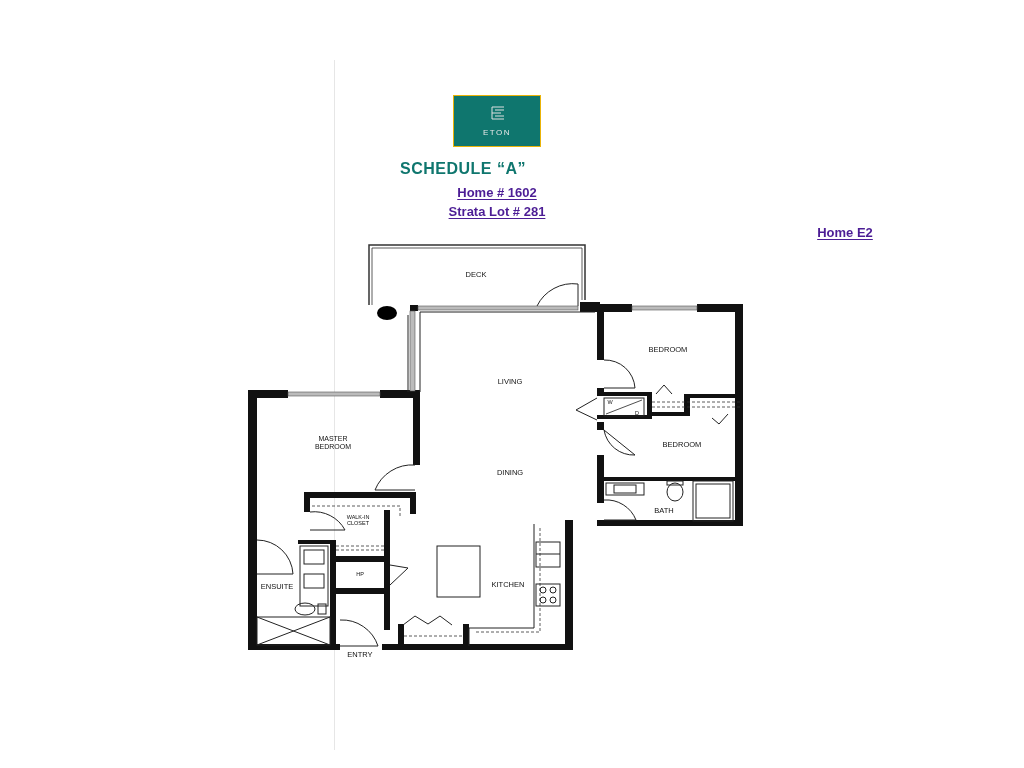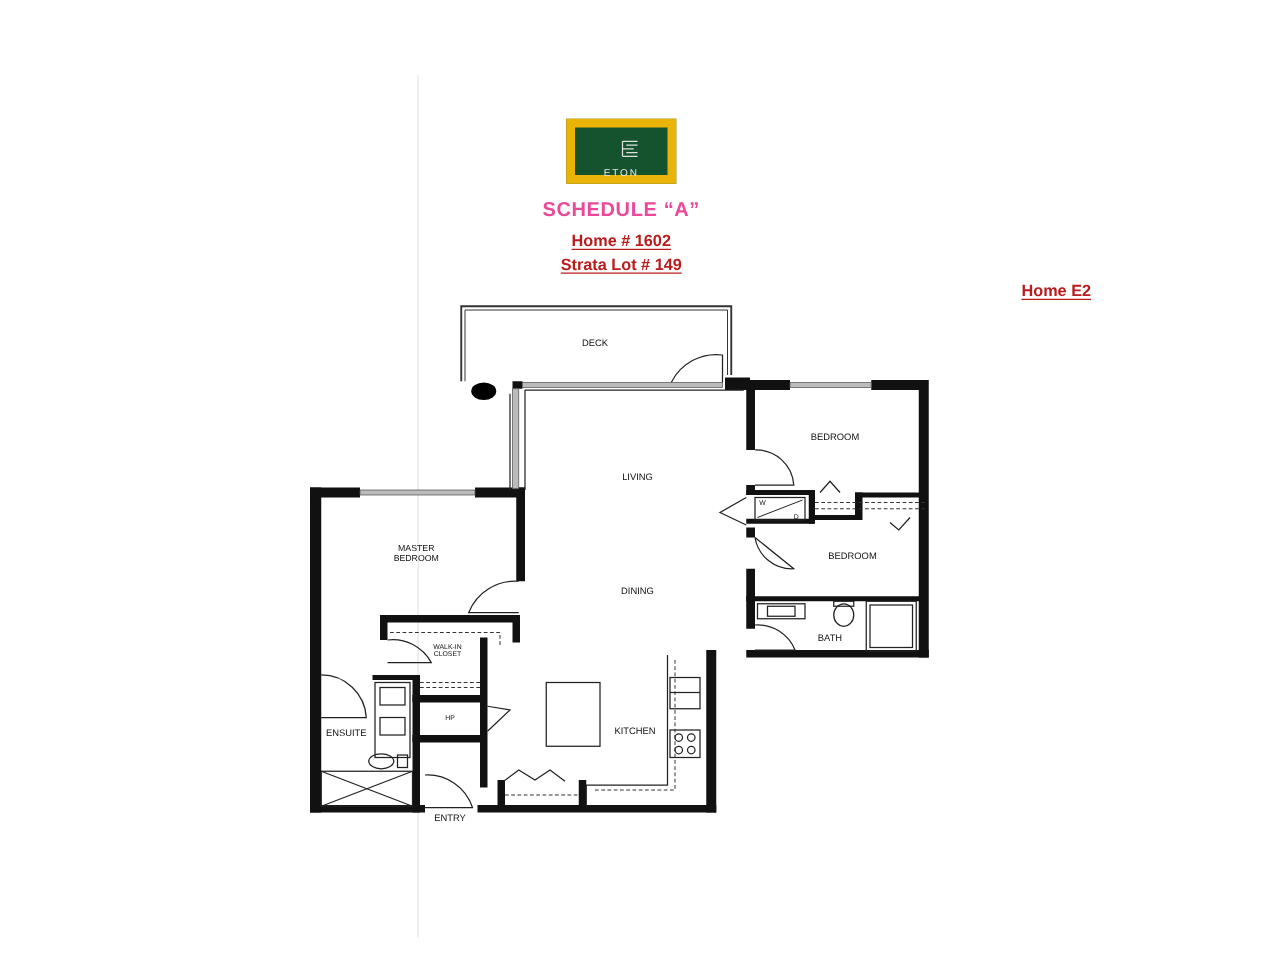--- a/index.html
+++ b/index.html
@@ -1,22 +1,22 @@
 <!DOCTYPE html>
 <html><head>
   <meta charset="utf-8">
   <style>
     html, body { margin: 0; padding: 0; background: #ffffff; }
     body { width: 1024px; height: 768px; position: relative; overflow: hidden; font-family: "Liberation Sans", sans-serif; }
     .fold-line { position: absolute; left: 334px; top: 60px; width: 1px; height: 690px; background: #e6e6e6; }
-    .logo { position: absolute; left: 453px; top: 95px; width: 88px; height: 52px; background: #14532d; border: 7px solid #eab308; box-sizing: border-box; padding-left: 36px; }
+    .logo { position: absolute; left: 453px; top: 95px; width: 88px; height: 52px; background: #0f766e; border: 1px solid #eab308; box-sizing: border-box; padding-left: 36px; }
     .logo-mark { position: absolute; left: 36px; top: 9px; width: 16px; height: 16px; }
     .logo-text { position: absolute; left: 0; right: 0; top: 32px; text-align: center; color: #e8e8e8; font-size: 8px; letter-spacing: 1.5px; font-family: "Liberation Sans", sans-serif; }
-    .title { position: absolute; left: 400px; top: 160px; width: 194px; text-align: center; font-weight: bold; font-size: 16px; letter-spacing: 0.5px; color: #ec4899; }
-    .sub { position: absolute; text-align: center; font-weight: bold; font-size: 13px; color: #b91c1c; text-decoration: underline; text-underline-offset: 2px; }
+    .title { position: absolute; left: 400px; top: 160px; width: 194px; text-align: left; font-weight: bold; font-size: 16px; letter-spacing: 0.5px; color: #0f766e; }
+    .sub { position: absolute; text-align: center; font-weight: bold; font-size: 13px; color: #4c1d95; text-decoration: underline; text-underline-offset: 2px; }
     .home { left: 420px; top: 185px; width: 154px; }
     .strata { left: 414px; top: 204px; width: 166px; }
     .plan { left: 800px; top: 225px; width: 90px; }
     svg.plan-svg { position: absolute; left: 0; top: 0; }
     .room-label { font-family: "Liberation Sans", sans-serif; font-size: 7.5px; fill: #111; text-anchor: middle; }
     .room-label.small { font-size: 5.5px; }
     .room-label.med { font-size: 7px; }
   </style>
 </head>
 <body>
@@ -30,21 +30,21 @@
     <line x1="2" y1="8" x2="11" y2="8" stroke="#e0e0e0" stroke-width="1"></line>
     <line x1="2" y1="14" x2="14" y2="14" stroke="#e0e0e0" stroke-width="1"></line>
     <line x1="5" y1="5" x2="14" y2="5" stroke="#e0e0e0" stroke-width="1"></line>
     <line x1="5" y1="11" x2="14" y2="11" stroke="#e0e0e0" stroke-width="1"></line>
   </svg>
   <div class="logo-text">ETON</div>
 </div>
 
 <div class="title">SCHEDULE “A”</div>
 <div class="sub home">Home # 1602</div>
-<div class="sub strata">Strata Lot # 149</div>
+<div class="sub strata">Strata Lot # 281</div>
 <div class="sub plan">Home E2</div>
 
 <svg class="plan-svg" width="1024" height="768" viewBox="0 0 1024 768">
 
   <g fill="none" stroke="#333" stroke-width="1.5">
     <polyline points="369,305 369,245 585,245 585,300"></polyline>
     <line x1="372" y1="305" x2="372" y2="248" stroke-width="0.8"></line>
     <line x1="582" y1="248" x2="582" y2="300" stroke-width="0.8"></line>
     <line x1="372" y1="248" x2="582" y2="248" stroke-width="0.8"></line>
   </g>

